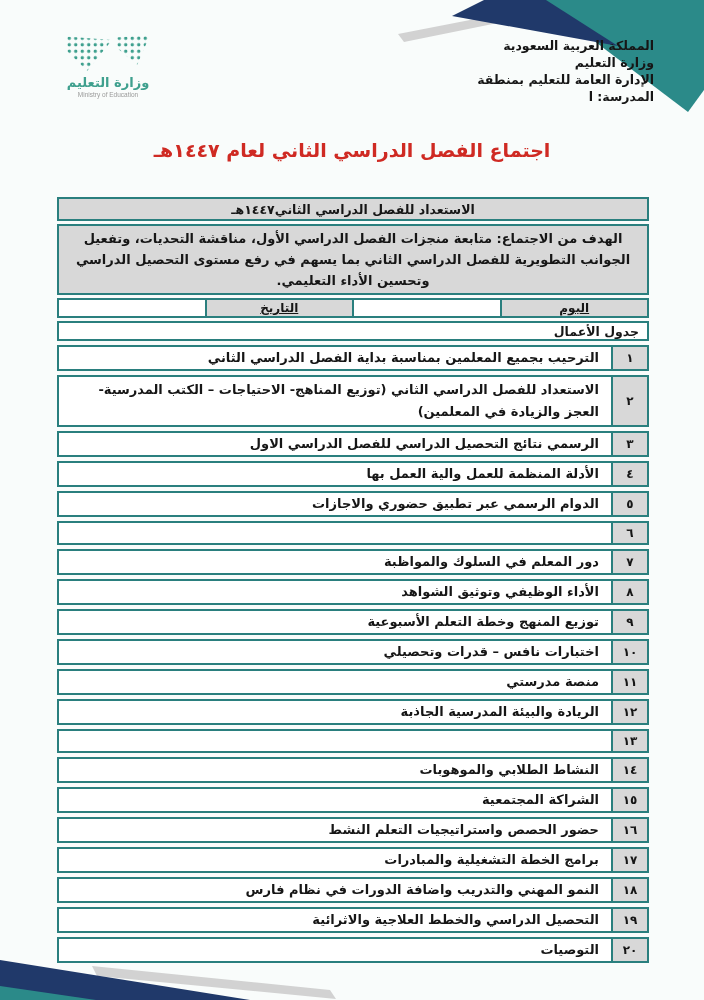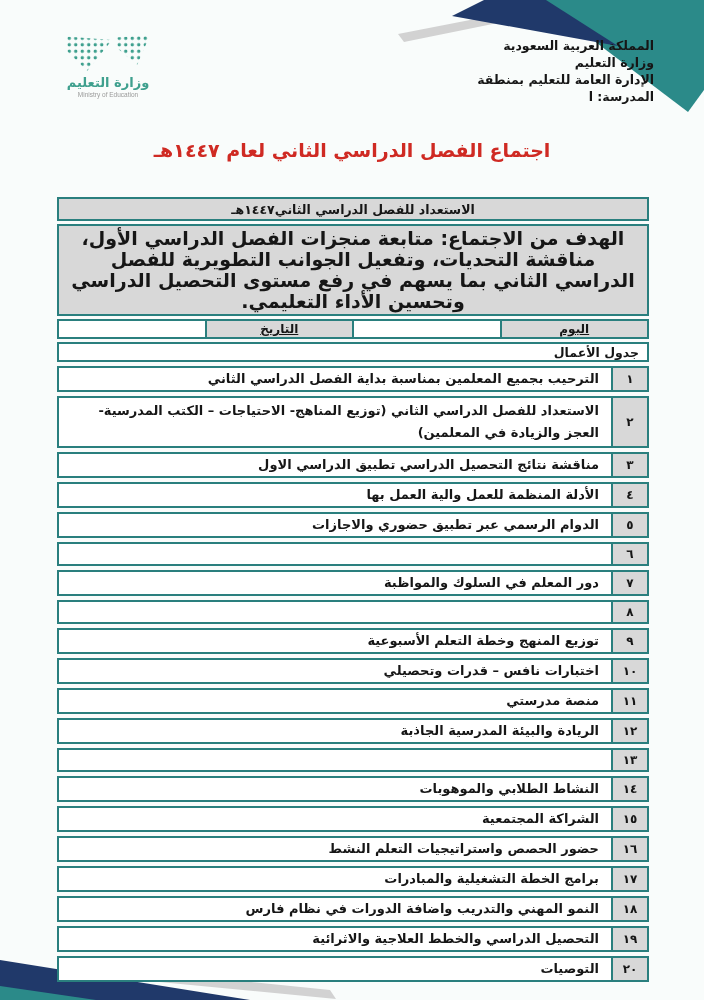--- a/index.html
+++ b/index.html
@@ -74,21 +74,21 @@
     margin-bottom: 4px;
     font-weight: bold;
   }
   .trow.hgap { margin-bottom: 3px; }
   .gray { background: var(--cell-gray); }
   .row-subject {
     height: 24px; text-align: center; font-size: 12.5px;
     display: flex; align-items: center; justify-content: center;
   }
   .row-goal {
-    min-height: 50px; text-align: center; font-size: 19px;
+    min-height: 50px; text-align: center; font-size: 13px;
     line-height: 21px; padding: 2px 12px;
     display: flex; align-items: center; justify-content: center;
   }
   .row-date { display: flex; height: 20px; }
   .row-date > div { flex: 1; display: flex; align-items: center; justify-content: center; font-size: 12px; text-decoration: underline; }
   .row-date > div + div { border-inline-start: 2px solid var(--border-teal); }
   .row-agenda-h {
     height: 20px; font-size: 12.5px;
     display: flex; align-items: center; padding: 0 8px;
   }
@@ -160,39 +160,40 @@
   <div class="trow item">
     <div class="num">١</div>
     <div class="txt">الترحيب بجميع المعلمين بمناسبة بداية الفصل الدراسي الثاني</div>
   </div>
   <div class="trow item tall">
     <div class="num">٢</div>
     <div class="txt">الاستعداد للفصل الدراسي الثاني  (توزيع المناهج- الاحتياجات – الكتب المدرسية- العجز والزيادة في المعلمين)</div>
   </div>
   <div class="trow item">
     <div class="num">٣</div>
-    <div class="txt">مناقشة نتائج التحصيل الدراسي تطبيق الدراسي الاول</div>
+    <div class="txt">الرسمي نتائج التحصيل الدراسي للفصل الدراسي الاول</div>
   </div>
   <div class="trow item">
     <div class="num">٤</div>
     <div class="txt">الأدلة المنظمة للعمل والية العمل بها</div>
   </div>
   <div class="trow item">
     <div class="num">٥</div>
     <div class="txt">الدوام الرسمي عبر تطبيق حضوري والاجازات</div>
   </div>
   <div class="trow item">
     <div class="num">٦</div>
   </div>
   <div class="trow item">
     <div class="num">٧</div>
     <div class="txt">دور المعلم في السلوك والمواظبة</div>
   </div>
   <div class="trow item">
     <div class="num">٨</div>
+    <div class="txt">الأداء الوظيفي وتوثيق الشواهد</div>
   </div>
   <div class="trow item">
     <div class="num">٩</div>
     <div class="txt">توزيع المنهج وخطة التعلم الأسبوعية</div>
   </div>
   <div class="trow item">
     <div class="num">١٠</div>
     <div class="txt">اختبارات نافس – قدرات وتحصيلي</div>
   </div>
   <div class="trow item">

